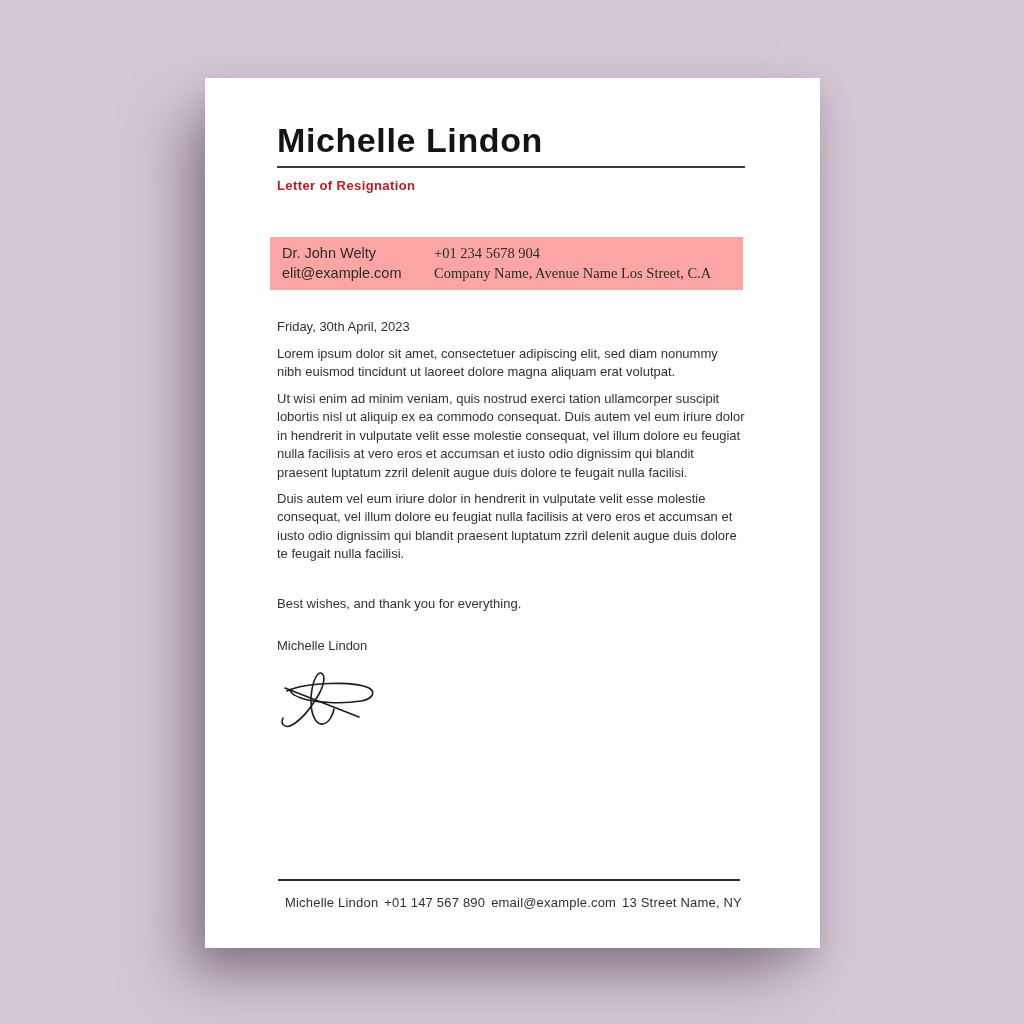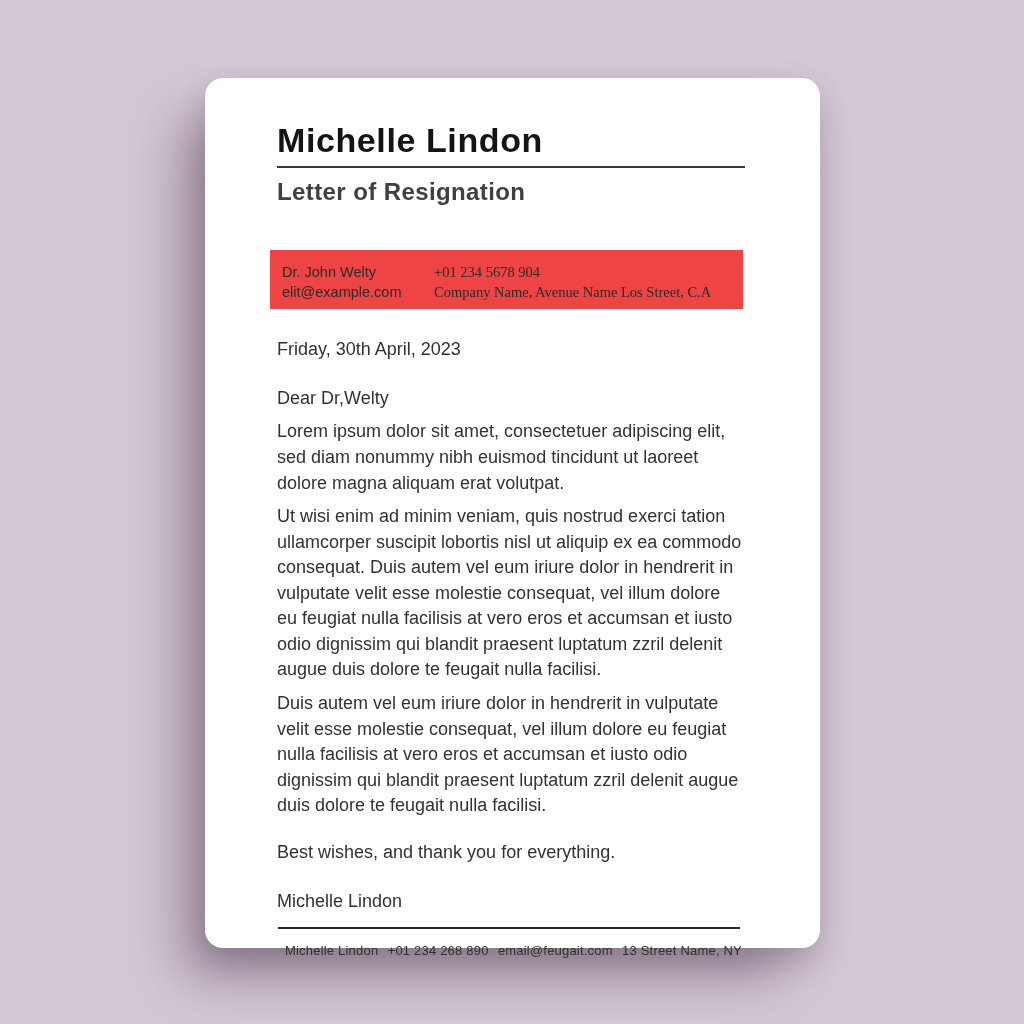--- a/index.html
+++ b/index.html
@@ -20,64 +20,63 @@
     top: 78px;
     width: 615px;
     height: 870px;
     background: #ffffff;
     box-shadow: -30px 34px 55px -8px rgba(88, 68, 90, 0.50),
                 0 14px 30px rgba(88, 68, 90, 0.28);
     padding: 44px 75px 38px 72px;
     display: flex;
     flex-direction: column;
     color: #2e2e2e;
-    border-radius: 18px;
   }
   h1.doc-title {
     font-size: 34px;
     font-weight: 700;
     letter-spacing: 0.6px;
     color: #141414;
     line-height: 1.1;
   }
   .title-rule {
     border: none;
     border-top: 2px solid #3a3a3a;
     margin-top: 7px;
   }
   h2.doc-subtitle {
-    font-size: 24px;
+    font-size: 13px;
     font-weight: 700;
     letter-spacing: 0.4px;
-    color: #404040;
+    color: #b91c1c;
     margin-top: 10px;
   }
   .recipient-box {
     margin-top: 44px;
     margin-left: -7px;
     margin-right: 2px;
-    background: #ef4444;
-    padding: 12px 12px 7px 12px;
+    background: #fca5a5;
+    padding: 6px 12px 7px 12px;
     display: flex;
     font-size: 14.5px;
     line-height: 1.38;
     color: #2b2b2b;
     justify-content: flex-end;
   }
   .recipient-box .col-left { width: 152px; flex: 0 0 auto; }
   .recipient-box .col-right { flex: 1; font-family: Liberation Serif, serif; }
   .letter-body p {
-    font-size: 18px;
+    font-size: 13px;
     line-height: 1.42;
     color: #323232;
   }
   p.date-line { margin-top: 28px; }
   p.salutation { margin-top: 23px; }
   p.body-par { margin-top: 8px; }
-  p.closing-line { margin-top: 21px; }
+  p.closing-line { margin-top: 31px; }
   p.signer-name { margin-top: 24px; }
   .signature {
     margin-top: 12px;
     width: 104px;
     height: 62px;
     display: block;
   }
   .footer { margin-top: auto; }
   .footer-rule {
     border: none;
@@ -109,38 +108,37 @@
         <div>elit@example.com</div>
       </div>
       <div class="col-right">
         <div>+01 234 5678 904</div>
         <div>Company Name, Avenue Name Los Street, C.A</div>
       </div>
     </div>
 
     <div class="letter-body">
       <p class="date-line">Friday, 30th April, 2023</p>
-      <p class="salutation">Dear Dr,Welty</p>
       <p class="body-par">Lorem ipsum dolor sit amet, consectetuer adipiscing elit, sed diam nonummy nibh euismod tincidunt ut laoreet dolore magna aliquam erat volutpat.</p>
       <p class="body-par">Ut wisi enim ad minim veniam, quis nostrud exerci tation ullamcorper suscipit lobortis nisl ut aliquip ex ea commodo consequat. Duis autem vel eum iriure dolor in hendrerit in vulputate velit esse molestie consequat, vel illum dolore eu feugiat nulla facilisis at vero eros et accumsan et iusto odio dignissim qui blandit praesent luptatum zzril delenit augue duis dolore te feugait nulla facilisi.</p>
       <p class="body-par">Duis autem vel eum iriure dolor in hendrerit in vulputate velit esse molestie consequat, vel illum dolore eu feugiat nulla facilisis at vero eros et accumsan et iusto odio dignissim qui blandit praesent luptatum zzril delenit augue duis dolore te feugait nulla facilisi.</p>
       <p class="closing-line">Best wishes, and thank you for everything.</p>
       <p class="signer-name">Michelle Lindon</p>
     </div>
 
     <svg class="signature" viewBox="0 0 104 62" fill="none" xmlns="http://www.w3.org/2000/svg">
       <path d="M6 50 C 3 56, 8 61, 15 57 C 24 52, 34 40, 42 26 C 47 17, 49 7, 44 5 C 39 4, 34 18, 34 33 C 34 47, 39 57, 46 56 C 52 55, 56 47, 57 41" stroke="#1c1c1c" stroke-width="1.6" stroke-linecap="round"></path>
       <path d="M10 23 C 30 14, 78 13, 92 20 C 99 24, 96 31, 84 33 C 66 36, 38 35, 24 30 C 16 27, 12 24, 14 21" stroke="#1c1c1c" stroke-width="1.6" stroke-linecap="round"></path>
       <path d="M8 20 L 82 49" stroke="#1c1c1c" stroke-width="1.6" stroke-linecap="round"></path>
     </svg>
 
     <div class="footer">
       <hr class="footer-rule">
       <div class="footer-row">
         <span>Michelle Lindon</span>
-        <span>+01 234 268 890</span>
-        <span>email@feugait.com</span>
+        <span>+01 147 567 890</span>
+        <span>email@example.com</span>
         <span>13 Street Name, NY</span>
       </div>
     </div>
 
   </div>
 </div>
 
 </body></html>

